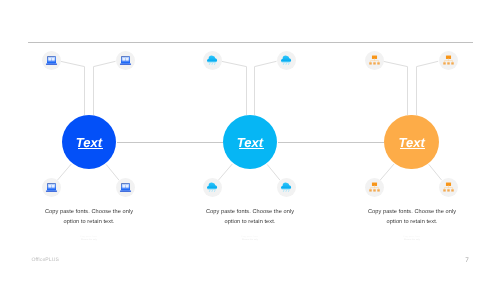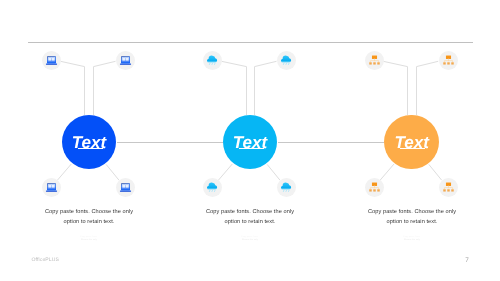--- a/index.html
+++ b/index.html
@@ -10,21 +10,21 @@
   #slide{position:relative;width:500px;height:281px;background:#fff;overflow:hidden;}
 
   .divider{position:absolute;left:27.5px;top:42px;width:445px;height:1px;
            background:#c4c4c4;}
 
   svg.connectors{position:absolute;left:0;top:0;width:500px;height:281px;}
 
   .hub{position:absolute;border-radius:50%;}
   .hub-label{position:absolute;left:0;right:0;top:0;height:100%;
              text-align:center;
-             font-style:italic;font-weight:bold;font-size:17px;color:#ffffff;
+             font-style:italic;font-weight:bold;font-size:13px;color:#ffffff;
              line-height:55px;letter-spacing:0px;}
   .hub-label span{position:relative;display:inline-block;}
   .hub-rule{position:absolute;height:1px;background:#ffffff;}
 
   .node{position:absolute;width:19px;height:19px;border-radius:50%;
         background:#f2f2f2;display:flex;align-items:center;justify-content:center;}
   .node svg{display:block;}
 
   .caption{position:absolute;text-align:center;color:#383838;font-size:5.6px;
            line-height:9.6px;letter-spacing:0.08px;}

